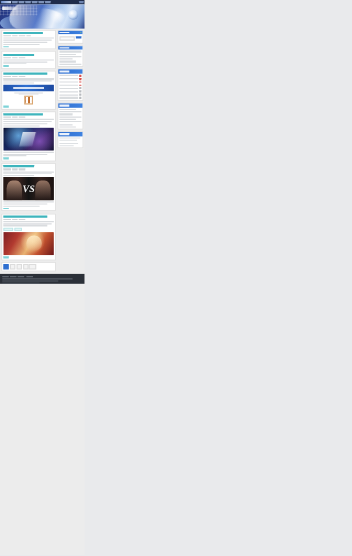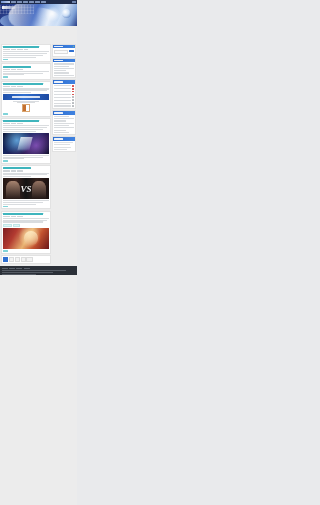--- a/index.html
+++ b/index.html
@@ -38,21 +38,21 @@
     background:
       repeating-linear-gradient(90deg,rgba(255,255,255,.22) 0 1px,rgba(255,255,255,0) 1px 3px),
       repeating-linear-gradient(0deg,rgba(255,255,255,.18) 0 1px,rgba(255,255,255,0) 1px 3px);
     opacity:.7;}
   .hero .orb{position:absolute;right:6px;top:5px;width:9px;height:9px;border-radius:50%;
     background:radial-gradient(circle at 35% 32%,#ffffff,#cfe0f6 45%,#6f93cc 78%,#3c5a9c 100%);filter:blur(.2px);}
   .hero .logo{position:absolute;left:2px;top:1.5px;width:13px;height:3px;border-radius:.3px;
     background:linear-gradient(90deg,rgba(255,255,255,.95),rgba(255,255,255,.35));}
 
   
-  .wrap{display:flex;gap:1px;padding:18px 1px 0 1px;box-sizing:border-box;}
+  .wrap{display:flex;gap:1px;padding:1px 1px 0 1px;box-sizing:border-box;}
   .col-main{width:50px;flex:none;}
   .col-side{width:24px;flex:none;}
 
   
   .card{background:#ffffff;border:.4px solid #e2e2e2;margin-bottom:1.2px;padding:1.2px;box-sizing:border-box;}
   .a-title{height:1.9px;background:#3fb5bd;border-radius:.2px;margin-bottom:1px;}
   .a-title.w1{width:78%}.a-title.w2{width:62%}.a-title.w3{width:88%}
   .a-meta{display:flex;gap:.8px;margin-bottom:1px;}
   .a-meta i{display:block;height:1.2px;background:#cfd4d8;border-radius:.2px;}
   .a-meta i.m1{width:7px}.a-meta i.m2{width:5px}.a-meta i.m3{width:6px}.a-meta i.m4{width:4px}

